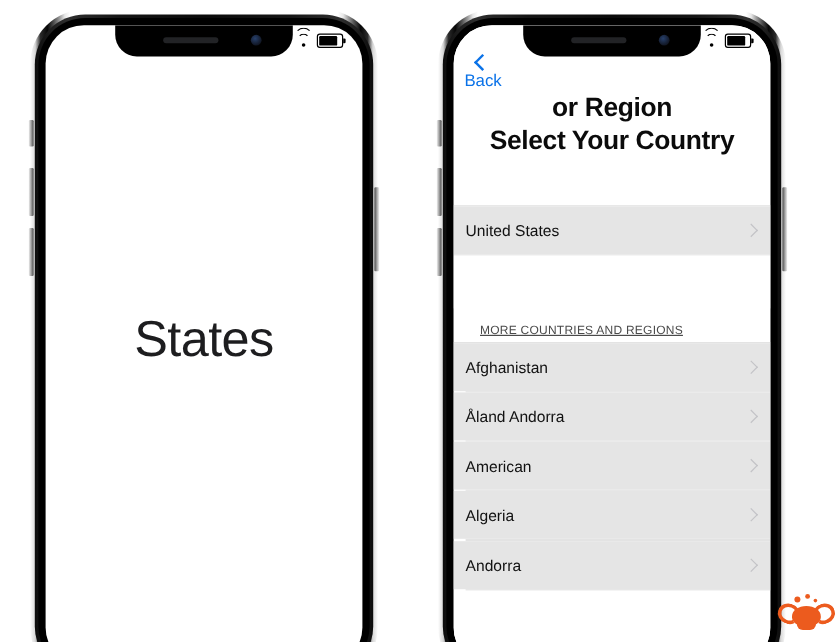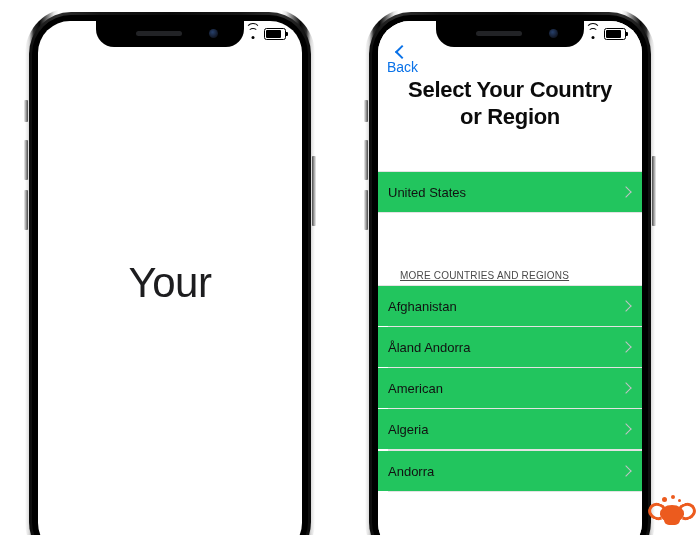--- a/index.html
+++ b/index.html
@@ -119,21 +119,21 @@
   .title{
     position:absolute;top:56px;left:0;right:0;
     text-align:center;font-size:22px;font-weight:700;color:#0b0b0b;
     line-height:1.22;letter-spacing:-0.3px;padding:0 14px;
   }
   .list{position:absolute;top:150px;left:0;right:0;bottom:0;}
   .sep{height:1px;background:#e3e3e3;margin-left:10px;}
   .sep.full{margin-left:0;}
   .row{
     height:40px;display:flex;align-items:center;justify-content:space-between;
-    padding:0 12px 0 10px;cursor:pointer;background:#22c55e;
+    padding:0 12px 0 10px;cursor:pointer;background:#e5e5e5;
   }
   .row-label{font-size:13px;color:#111;font-weight:400;}
   .chev-right{width:7px;height:7px;border-top:1.6px solid #c3c3c7;border-right:1.6px solid #c3c3c7;transform:rotate(45deg);}
   .gap{height:44px;background:#fff;}
   .section-head{
     height:24px;display:flex;align-items:flex-end;padding:0 0 4px 22px;
     font-size:10px;color:#4a4a4a;letter-spacing:0.2px;text-decoration:underline;
   }
 
   
@@ -199,21 +199,21 @@
           <b></b>
             <b></b>
             <b></b>
         </div>
         <div class="battery">
             <i></i>
           </div>
       </div>
 
       <div class="hello-wrap">
-        <div class="hello">Your</div>
+        <div class="hello">States</div>
       </div>
 
     </div>
   </div>
 
   <div class="phone right">
     <div class="band"></div>
     <div class="band2"></div>
     <div class="bezel"></div>
 
@@ -249,22 +249,22 @@
       <div class="cscreen">
 
         <div class="navbar">
           <div class="back">
             <span class="chev-left"></span>
             <span>Back</span>
           </div>
         </div>
 
         <div class="title">
+          <div>or Region</div>
           <div>Select Your Country</div>
-          <div>or Region</div>
         </div>
 
         <div class="list">
 
           <div class="sep full"></div>
 
           <div class="row">
             <span class="row-label">United States</span>
             <span class="chev-right"></span>
           </div>

